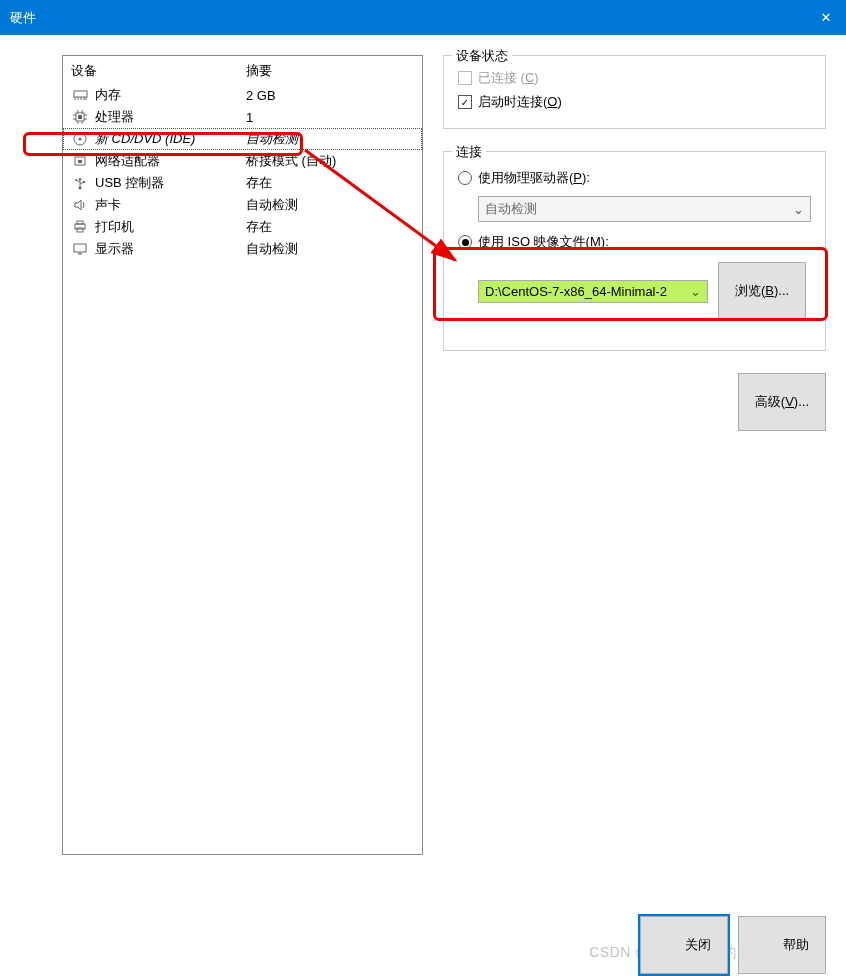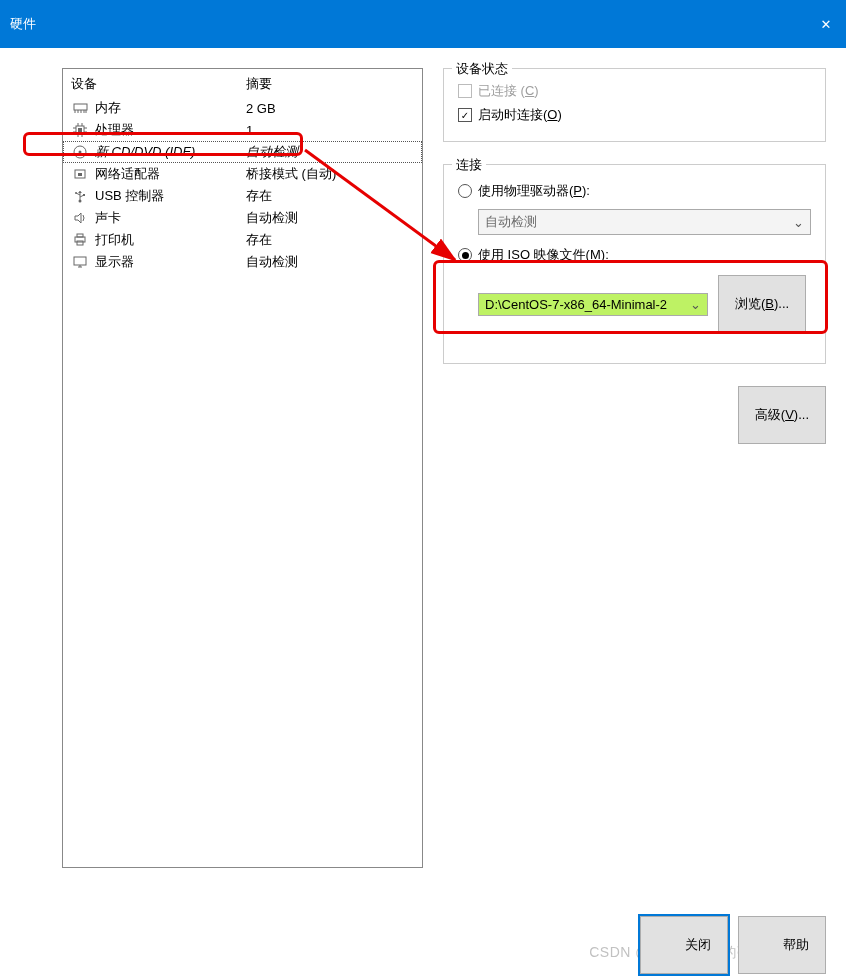--- a/index.html
+++ b/index.html
@@ -1,17 +1,17 @@
 <!DOCTYPE html>
 <html><head>
 <meta charset="utf-8">
 <style>
 * { box-sizing: border-box; font-family: "Microsoft YaHei", "Segoe UI", sans-serif; font-size: 13px; }
 body { margin: 0; background: #fff; width: 846px; height: 976px; overflow: hidden; position: relative; }
-.titlebar { background: #0078d7; color: #fff; height: 48px; display: flex; align-items: center; padding: 0 10px; justify-content: space-between; }
+.titlebar { background: #0078d7; color: #fff; height: 35px; display: flex; align-items: center; padding: 0 10px; justify-content: space-between; }
 .titlebar .title { font-size: 13px; }
 .close-btn { width: 40px; height: 32px; display: flex; align-items: center; justify-content: center; cursor: pointer; margin-right: -10px; }
 .content { display: flex; padding: 20px; gap: 10px; }
 .left-pane { width: 403px; display: flex; flex-direction: column; }
 .device-list { border: 1px solid #888; height: 800px; overflow: hidden; position: relative; margin-left: 42px; }
 .device-header { display: flex; padding: 6px 8px 4px 8px; font-weight: normal; }
 .dh-device { width: 175px; }
 .dh-summary { flex: 1; }
 .device-row { display: flex; align-items: center; padding: 2px 8px; height: 22px; }
 .device-row.selected { outline: 1px dotted #555; outline-offset: -1px; font-style: italic; }

